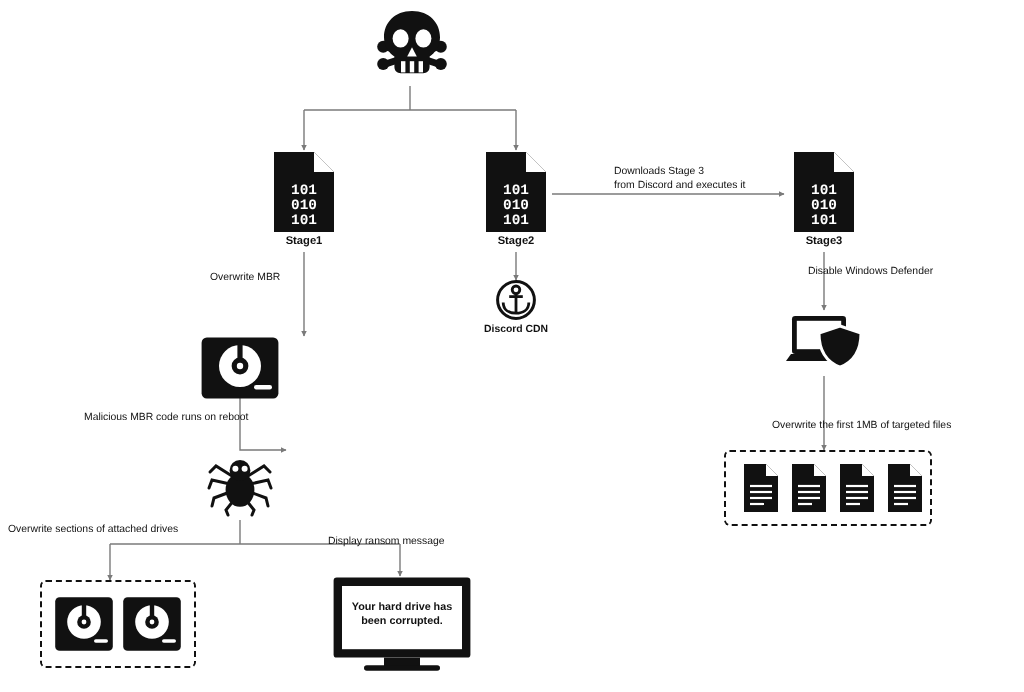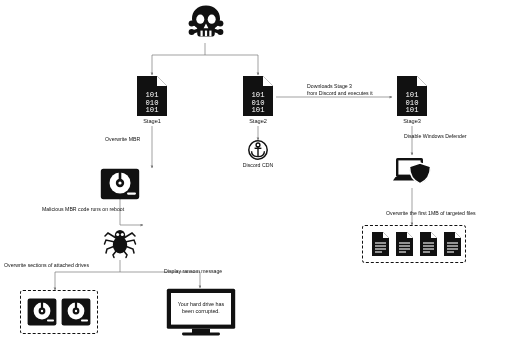--- a/index.html
+++ b/index.html
@@ -4,21 +4,21 @@
 <style>
   html,body{margin:0;padding:0;}
   body{
     width:512px;height:346px;
     background:#ffffff;
     font-family:"Liberation Sans", sans-serif;
     overflow:hidden;
     position:relative;
   }
   #canvas{position:absolute;left:0;top:0;width:512px;height:346px;}
-  .node{position:absolute;}
+  .node{position:absolute;font-weight:bold;}
   .lbl{
     position:absolute;
     font-size:5.2px;
     color:#111;
     line-height:1.35;
     white-space:pre;
   }
   .lbl.center{text-align:center;}
   svg{display:block;overflow:visible;}
   .edge{stroke:#7a7a7a;stroke-width:0.7;fill:none;}

